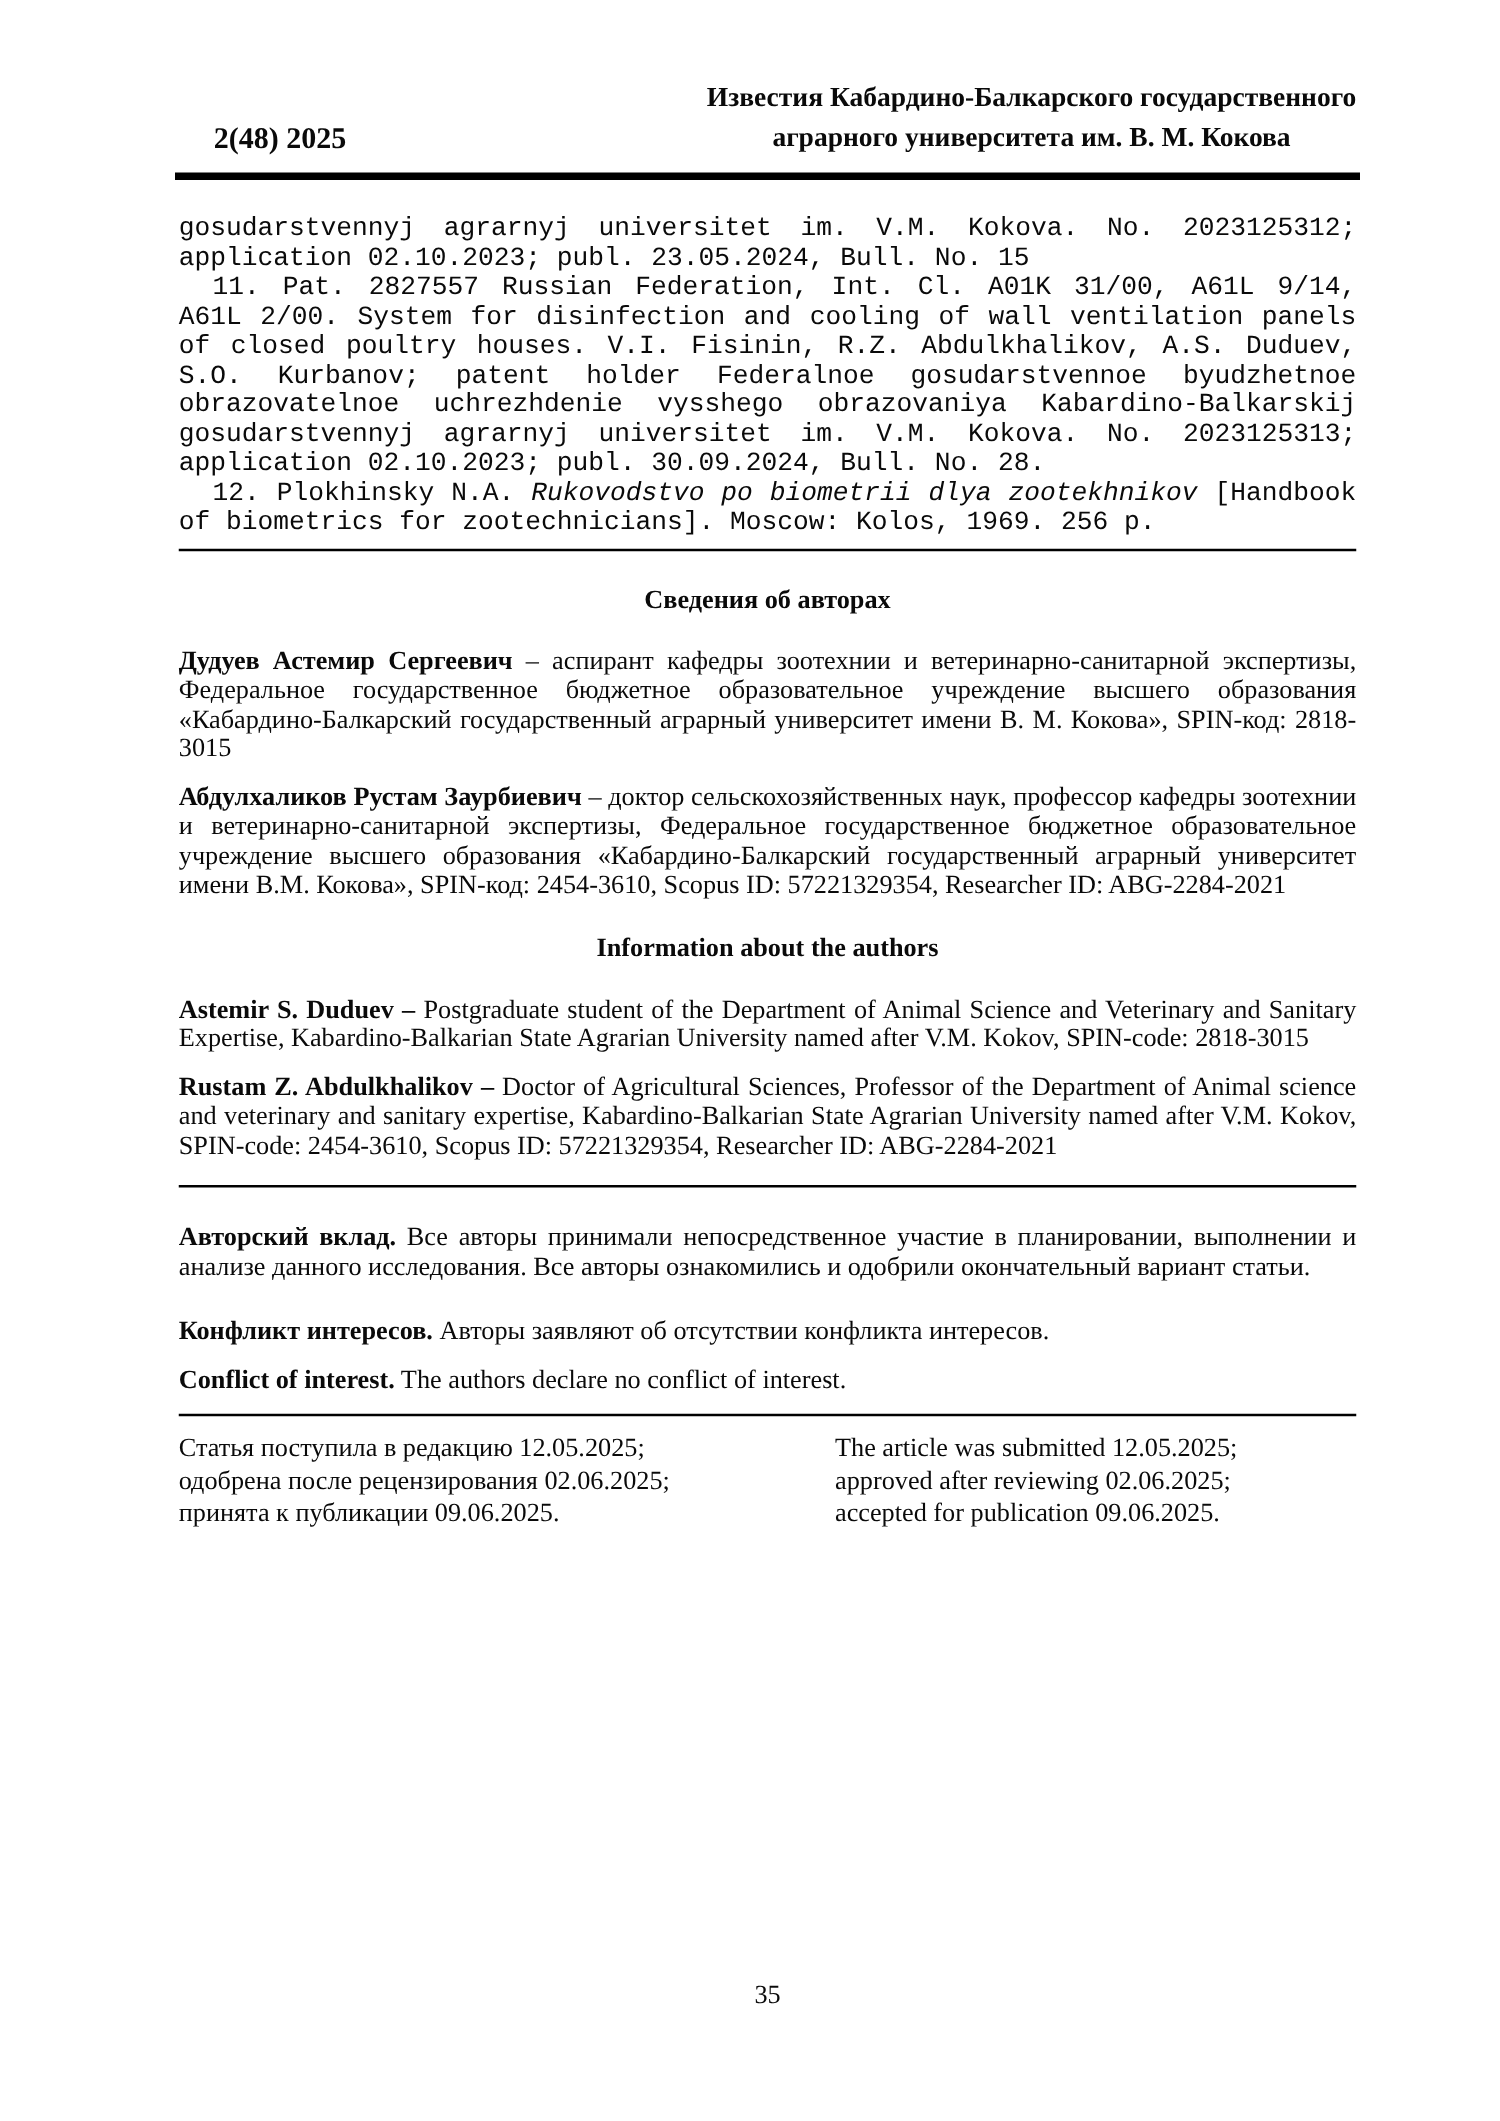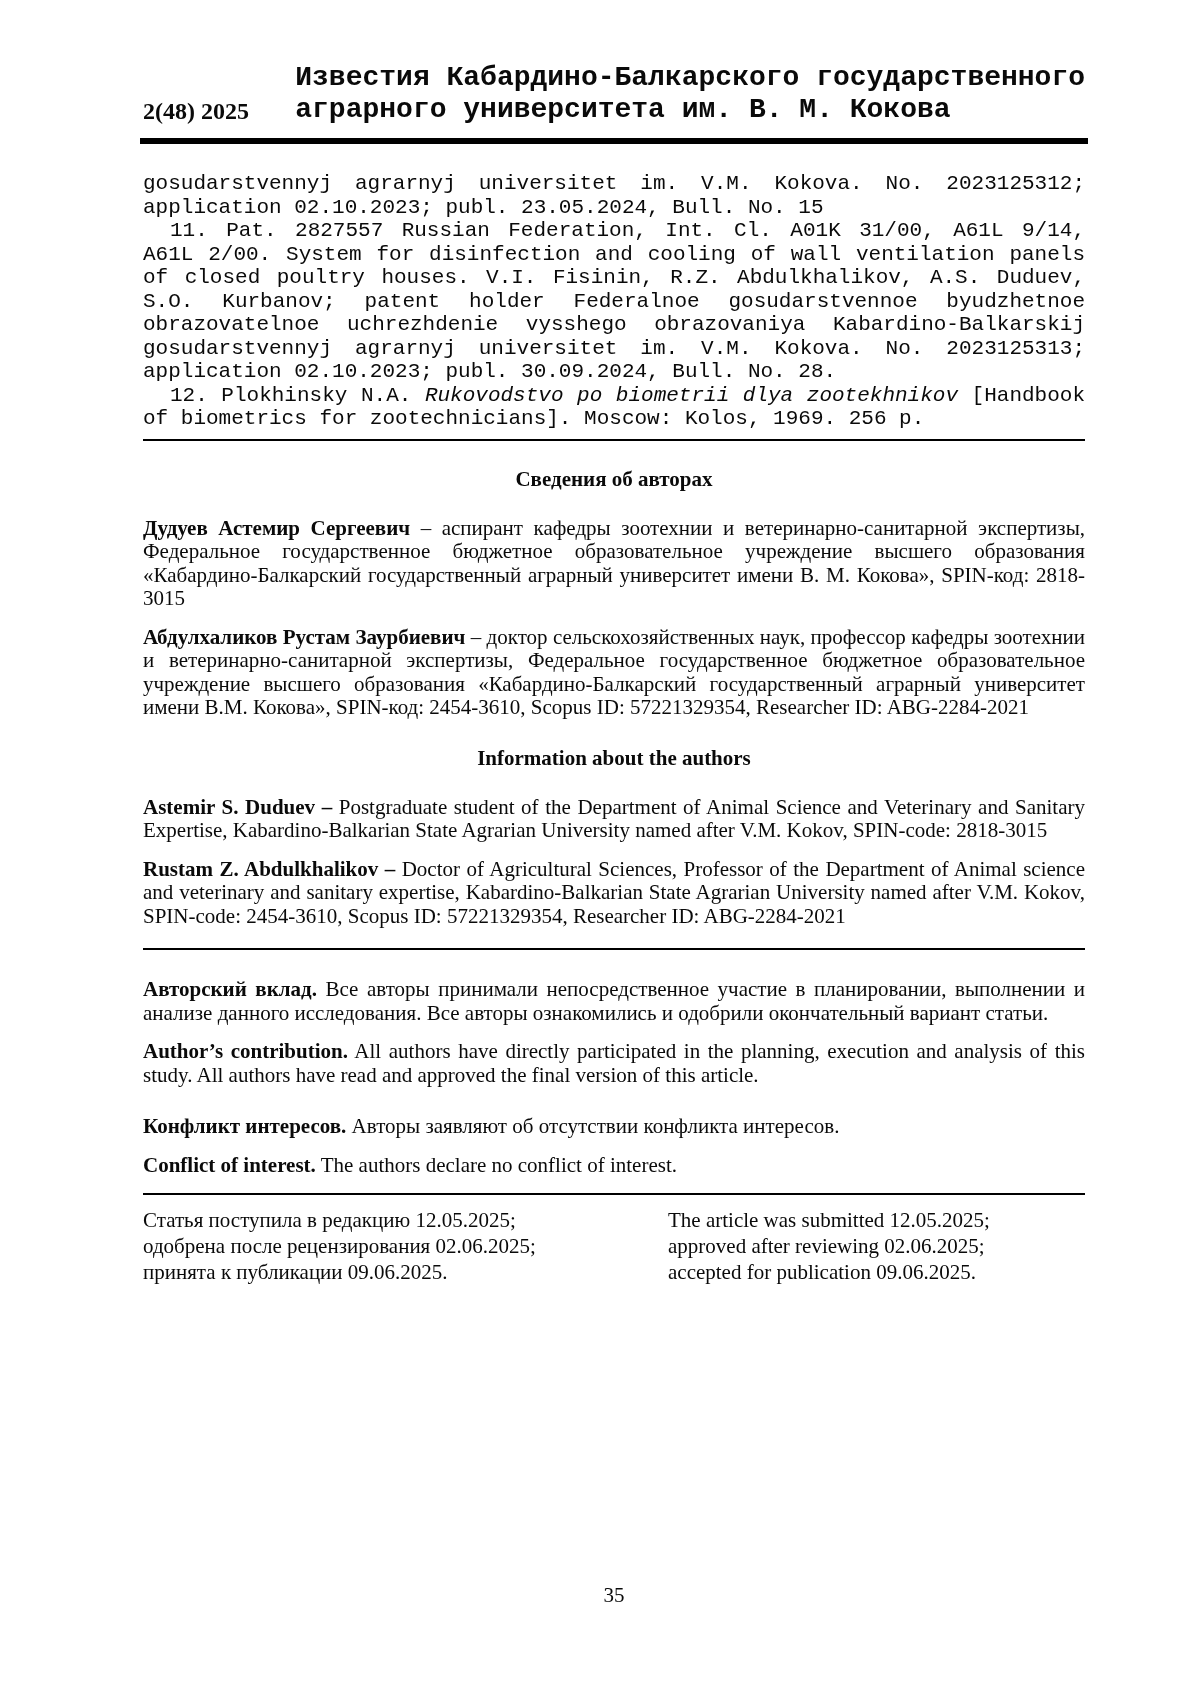--- a/index.html
+++ b/index.html
@@ -23,27 +23,27 @@
     display: flex;
     justify-content: space-between;
     align-items: flex-end;
     margin-top: 62px;
   }
   .issue {
     font-weight: bold;
     font-size: 24px;
     line-height: 30px;
     white-space: nowrap;
+    margin-left: 28px;
   }
   .journal-title {
     font-weight: bold;
-    font-size: 28px;
+    font-size: 22px;
     line-height: 32px;
-    text-align: left;
-    font-family: Liberation Mono, monospace;
+    text-align: center;
   }
   .rule-thick {
     height: 6px;
     background: #000;
     margin: 12px -3px 0 -3px;
   }
   .rule-thin {
     height: 2px;
     background: #000;
   }
@@ -123,21 +123,20 @@
     <h2 class="section-heading en">Information about the authors</h2>
 
     <p class="para first-after-heading"><b class="inline-bold">Astemir S. Duduev –</b><span> Postgraduate student of the Department of Animal Science and Veterinary and Sanitary Expertise, Kabardino-Balkarian State Agrarian University named after V.M. Kokov, SPIN-code: 2818-3015</span></p>
 
     <p class="para"><b class="inline-bold">Rustam Z. Abdulkhalikov –</b><span> Doctor of Agricultural Sciences, Professor of the Department of Animal science and veterinary and sanitary expertise, Kabardino-Balkarian State Agrarian University named after V.M. Kokov, SPIN-code: 2454-3610, Scopus ID: 57221329354, Researcher ID: ABG-2284-2021</span></p>
 
     <div class="rule-thin r2"></div>
 
     <p class="para contrib-ru"><b class="inline-bold">Авторский вклад.</b><span> Все авторы принимали непосредственное участие в планировании, выполнении и анализе данного исследования. Все авторы ознакомились и одобрили окончательный вариант статьи.</span></p>
 
-    <p class="para"><b class="inline-bold">Author’s contribution.</b><span> All authors have directly participated in the planning, execution and analysis of this study. All authors have read and approved the final version of this article.</span></p>
 
     <p class="para conflict-ru"><b class="inline-bold">Конфликт интересов.</b><span> Авторы заявляют об отсутствии конфликта интересов.</span></p>
 
     <p class="para"><b class="inline-bold">Conflict of interest.</b><span> The authors declare no conflict of interest.</span></p>
 
     <div class="rule-thin r3"></div>
 
     <div class="dates">
       <div class="dates-col-ru">
         <div>Статья поступила в редакцию 12.05.2025;</div>

